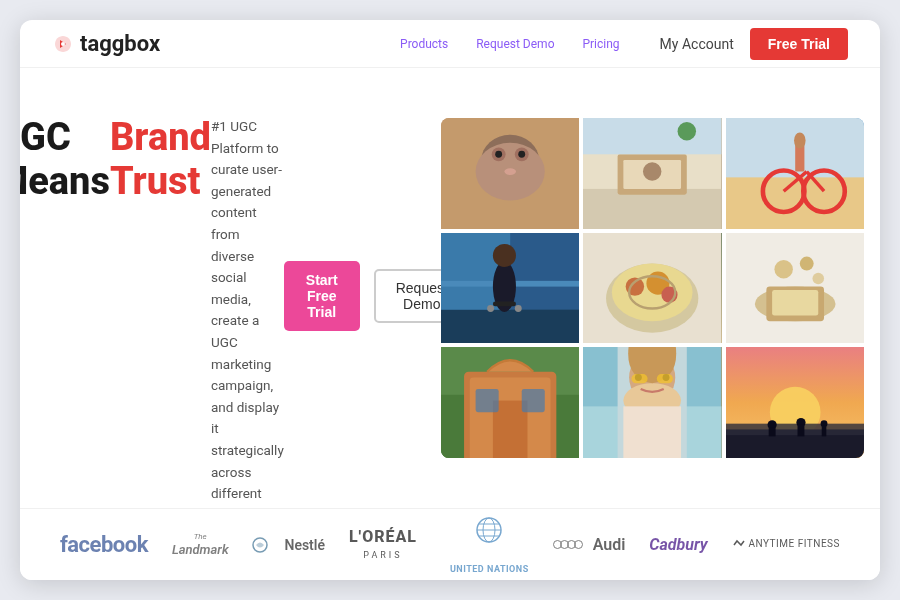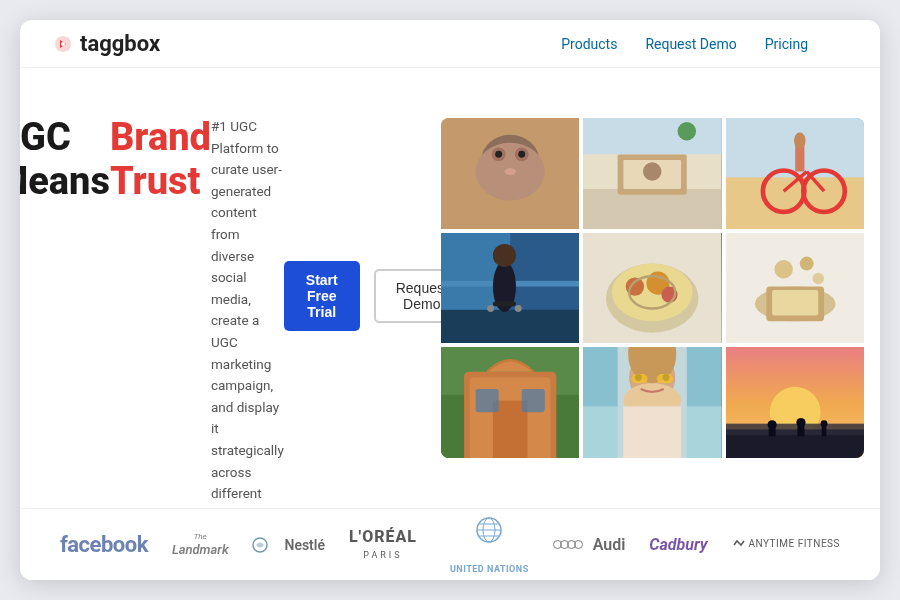--- a/index.html
+++ b/index.html
@@ -44,22 +44,22 @@
     .logo-icon {
       width: 22px;
       height: 22px;
     }
     .nav-links {
       display: flex;
       gap: 28px;
       margin-right: 40px;
     }
     .nav-links a {
-      font-size: 14px;
-      color: #0369a1;
+      font-size: 12px;
+      color: #8b5cf6;
       text-decoration: none;
     }
     .nav-right {
       display: flex;
       align-items: center;
       gap: 16px;
     }
     .my-account {
       font-size: 14px;
       color: #444;
@@ -106,21 +106,21 @@
       line-height: 1.6;
       max-width: 340px;
       margin-bottom: 28px;
     }
     .hero-buttons {
       display: flex;
       gap: 14px;
       align-items: center;
     }
     .btn-start {
-      background: #1d4ed8;
+      background: #ec4899;
       color: #fff;
       border: none;
       padding: 11px 22px;
       border-radius: 5px;
       font-size: 14px;
       font-weight: 600;
       cursor: pointer;
     }
     .btn-demo {
       background: #fff;
@@ -274,20 +274,24 @@
       </svg>
       <span>taggbox</span>
     </div>
 
     <div class="nav-links">
       <a class="nav-link">Products</a>
       <a class="nav-link">Request Demo</a>
       <a class="nav-link">Pricing</a>
     </div>
 
+    <div class="nav-right">
+      <span class="my-account">My Account</span>
+      <button class="free-trial-btn">Free Trial</button>
+    </div>
   </nav>
 
   <div class="main-content">
 
     <div class="hero-left">
       <div class="hero-title-line1">UGC Means</div>
       <div class="hero-title-line2">Brand Trust</div>
       <p class="hero-desc">#1 UGC Platform to curate user-generated content from diverse social media, create a UGC marketing campaign, and display it strategically across different marketing channels</p>
       <div class="hero-buttons">
         <button class="btn-start">Start Free Trial</button>

